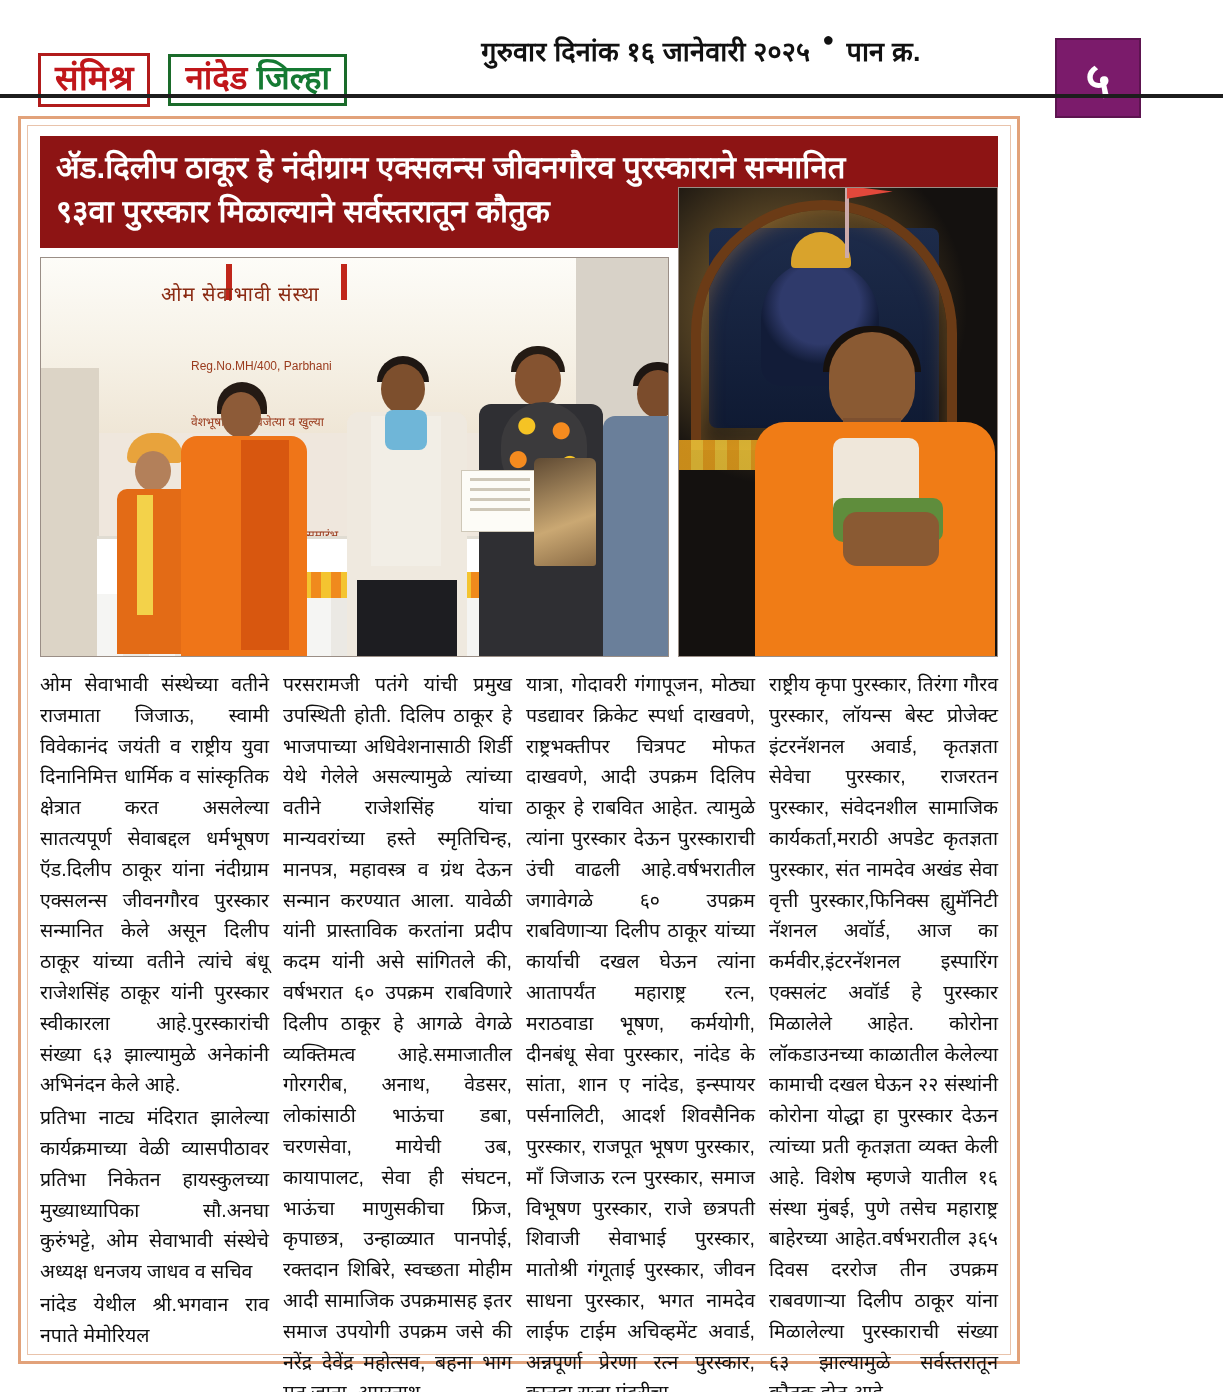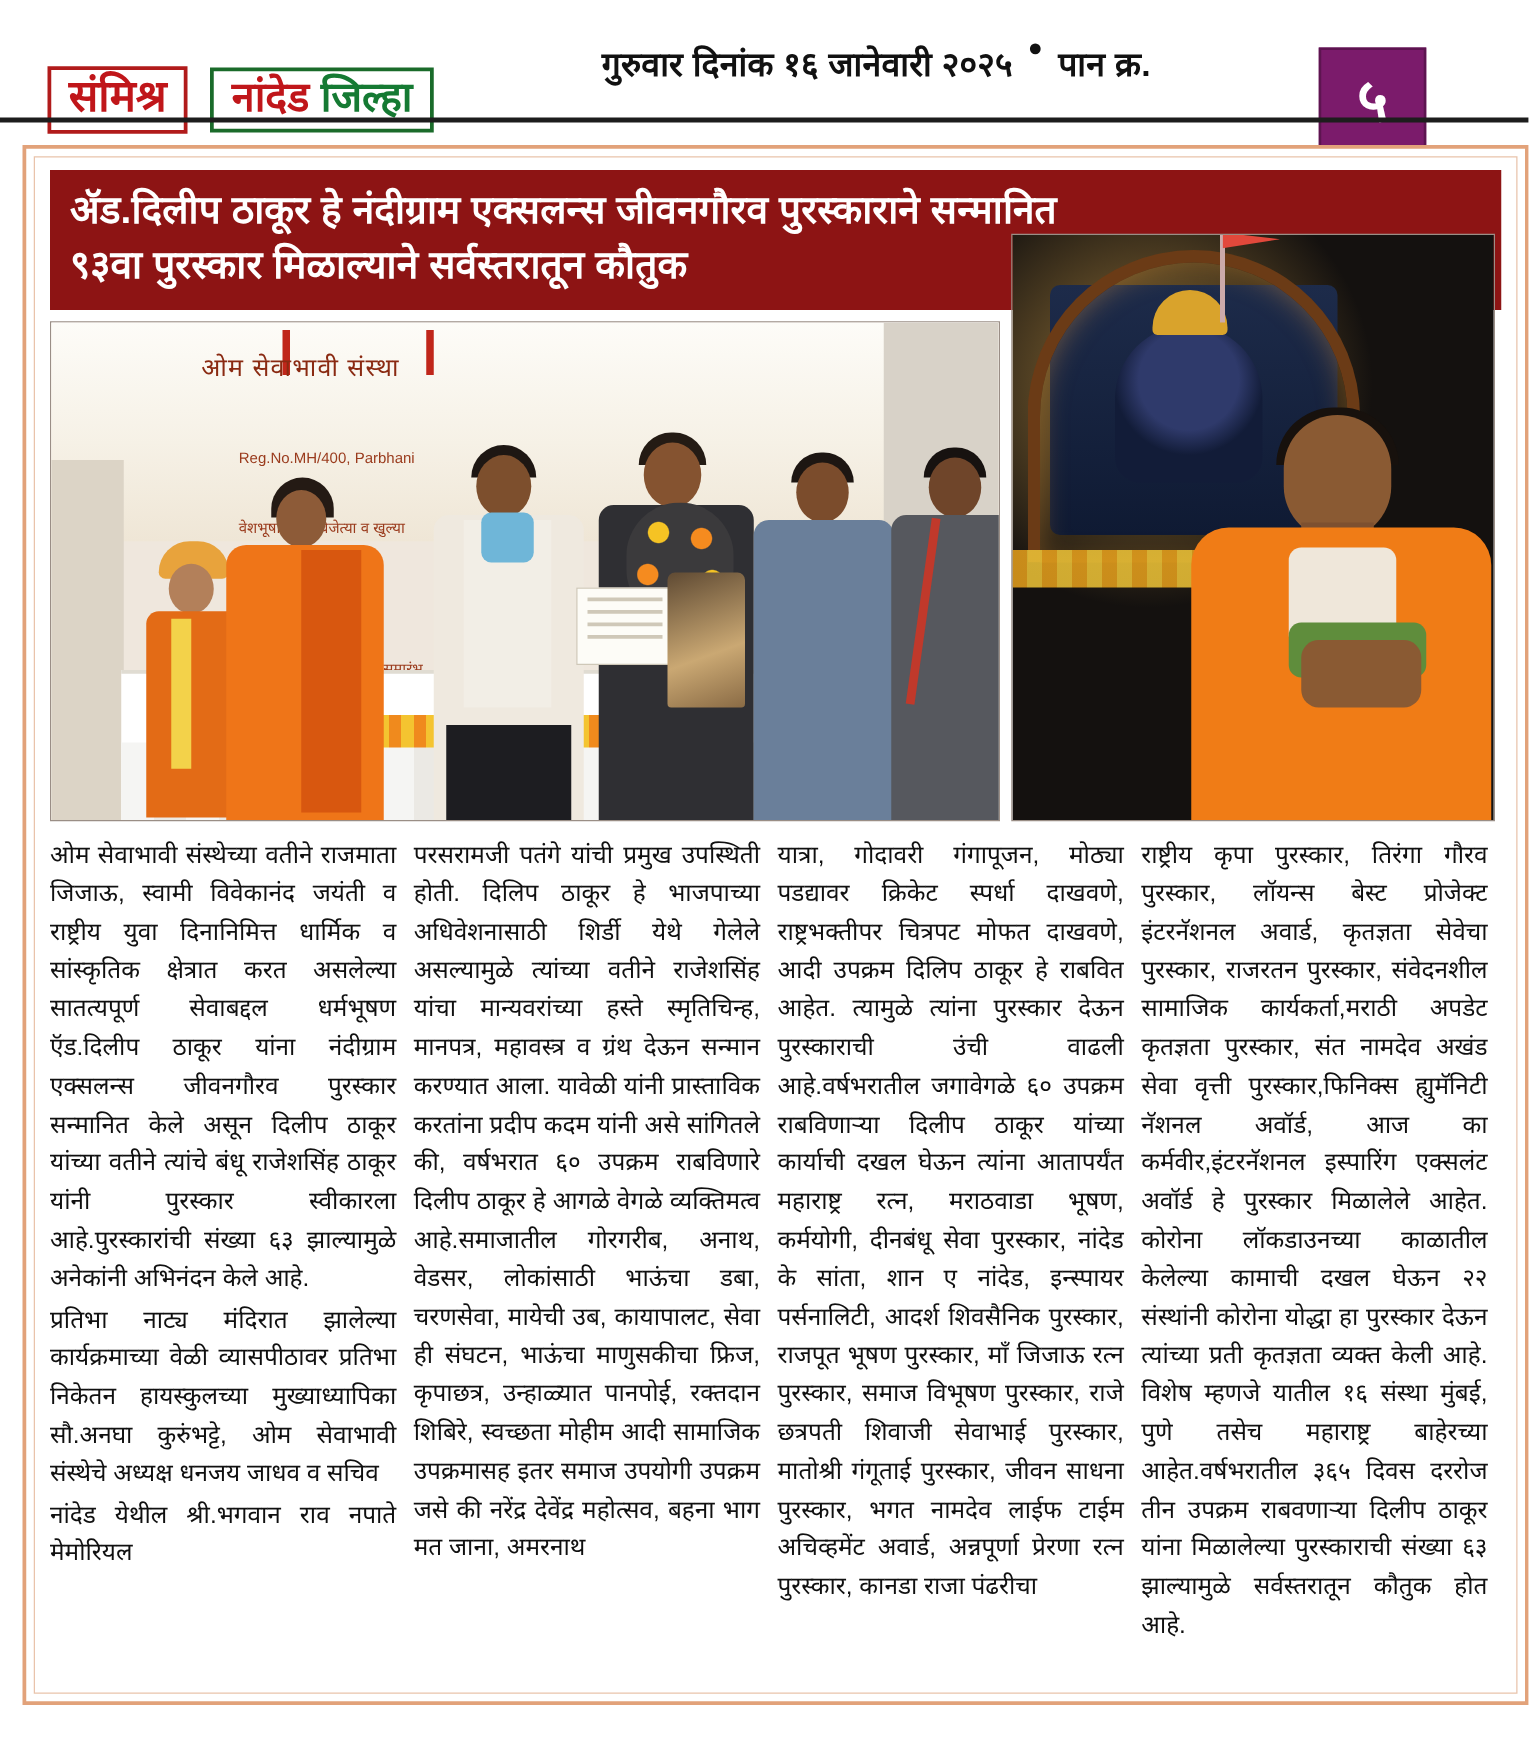--- a/index.html
+++ b/index.html
@@ -86,21 +86,21 @@
     position: absolute;
     left: 0; top: 94px;
     width: 1223px; height: 4px;
     background: #1d1d1d;
   }
 
   
   .frame {
     position: absolute;
     left: 18px; top: 116px;
-    width: 1205px; height: 1248px;
+    width: 1002px; height: 1248px;
     border: 3px solid #e2a27a;
     padding: 6px;
     background: #ffffff;
   }
   .frame-inner {
     width: 100%; height: 100%;
     border: 1px solid #e9c3ab;
     padding: 10px 12px 8px 12px;
     position: relative;
   }

